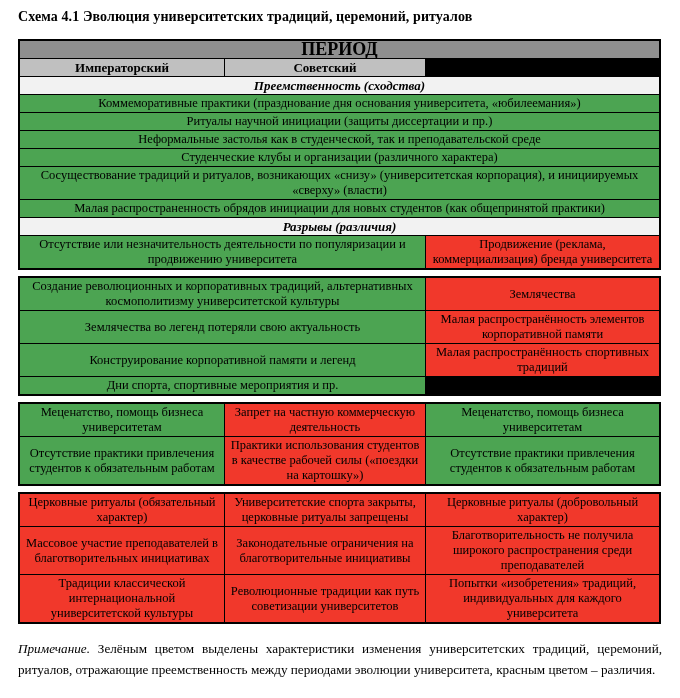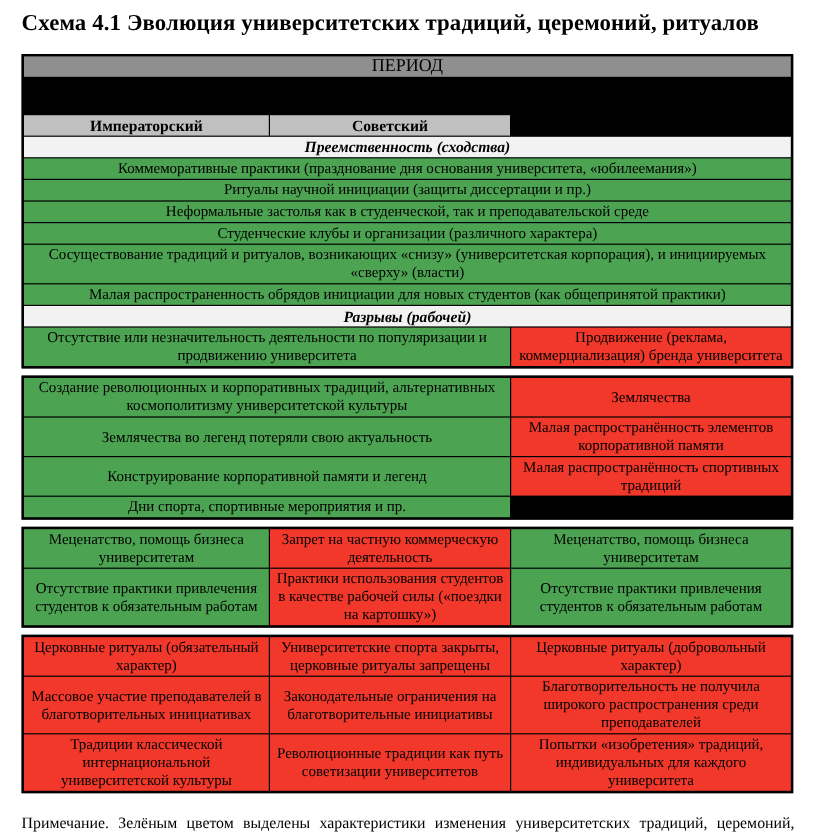--- a/index.html
+++ b/index.html
@@ -3,21 +3,21 @@
 <meta charset="utf-8">
 <style>
   html, body { margin: 0; padding: 0; }
   body {
     width: 680px; height: 698px; overflow: hidden;
     background: #ffffff; color: #000;
     font-family: "Liberation Serif", "DejaVu Serif", serif;
   }
   .page { padding: 6px 18px 0 18px; }
   .title {
-    font-size: 19px; font-weight: bold;
+    font-size: 14px; font-weight: bold;
     margin: 3px 0 14px 0; letter-spacing: 0.1px;
   }
   .tbl {
     display: grid;
     grid-template-columns: 204px 200px 233px;
     gap: 1px;
     background: #000;
     border: 2px solid #000;
     width: 639px;
   }
@@ -26,49 +26,49 @@
     display: flex; align-items: center; justify-content: center;
     text-align: center;
     font-size: 12.5px; line-height: 15px;
     padding: 1px 3px; min-height: 14px;
     background: #fff;
   }
   .span3 { grid-column: 1 / -1; }
   .span2 { grid-column: span 2; font-family: Liberation Serif, serif; }
   .g { background: var(--green, #4CA452); }
   .r { background: var(--red, #F1382B); }
-  .hdark  { background: var(--period-bg, #8F8F8F); font-weight: normal; font-size: 15px; }
-  .hmed   { background: var(--cols-bg, #C0C0C0);  font-weight: bold; font-size: 13px; margin-top: 31px; }
+  .hdark  { background: var(--period-bg, #8F8F8F); font-weight: bold; font-size: 18px; }
+  .hmed   { background: var(--cols-bg, #C0C0C0);  font-weight: bold; font-size: 13px; }
   .hlight { background: var(--section-bg, #F2F2F2); font-weight: bold; font-style: italic; font-size: 13px; }
   .note {
     margin: 14px 0 0 0;
     font-size: 13.2px; line-height: 21px;
     text-align: justify;
   }
-  .note .lead { }
+  .note .lead { font-style: italic; }
 </style>
 </head>
 <body>
 
 <div class="page">
 
   <div class="title">Схема 4.1 Эволюция университетских традиций, церемоний, ритуалов</div>
 
   <div class="tbl">
     <div class="cell hdark span3">ПЕРИОД</div>
     <div class="cell hmed">Императорский</div>
     <div class="cell hmed">Советский</div>
     <div class="cell hlight span3">Преемственность (сходства)</div>
     <div class="cell g span3">Коммеморативные практики (празднование дня основания университета, «юбилеемания»)</div>
     <div class="cell g span3">Ритуалы научной инициации (защиты диссертации и пр.)</div>
     <div class="cell g span3">Неформальные застолья как в студенческой, так и преподавательской среде</div>
     <div class="cell g span3">Студенческие клубы и организации (различного характера)</div>
     <div class="cell g span3">Сосуществование традиций и ритуалов, возникающих «снизу» (университетская корпорация), и инициируемых «сверху» (власти)</div>
     <div class="cell g span3">Малая распространенность обрядов инициации для новых студентов (как общепринятой практики)</div>
-    <div class="cell hlight span3">Разрывы (рабочей)</div>
+    <div class="cell hlight span3">Разрывы (различия)</div>
 
   <div class="cell g span2">Отсутствие или незначительность деятельности по популяризации и продвижению университета</div>
       <div class="cell r">Продвижение (реклама, коммерциализация) бренда университета</div>
     </div>
 
   <div class="tbl">
       <div class="cell g span2">Создание революционных и корпоративных традиций, альтернативных космополитизму университетской культуры</div>
       <div class="cell r">Землячества</div>
       <div class="cell g span2">Землячества во легенд потеряли свою актуальность</div>
       <div class="cell r">Малая распространённость элементов корпоративной памяти</div>

